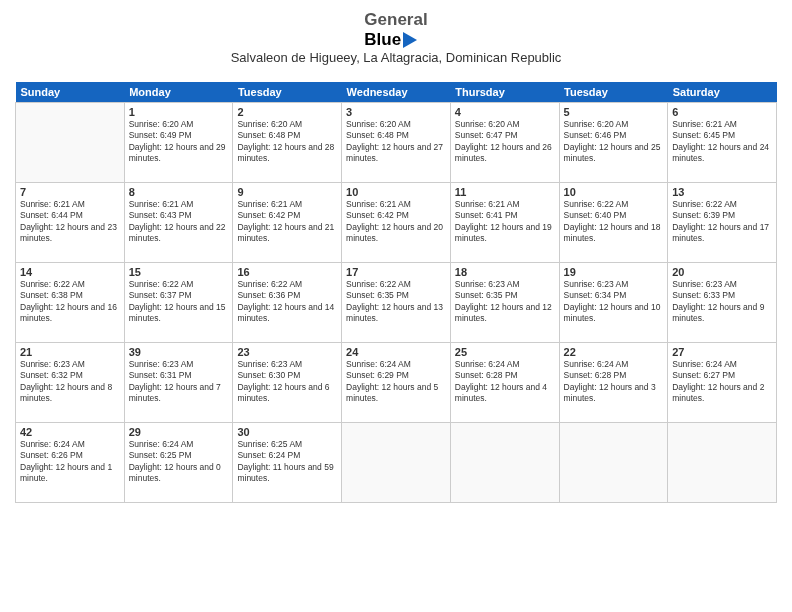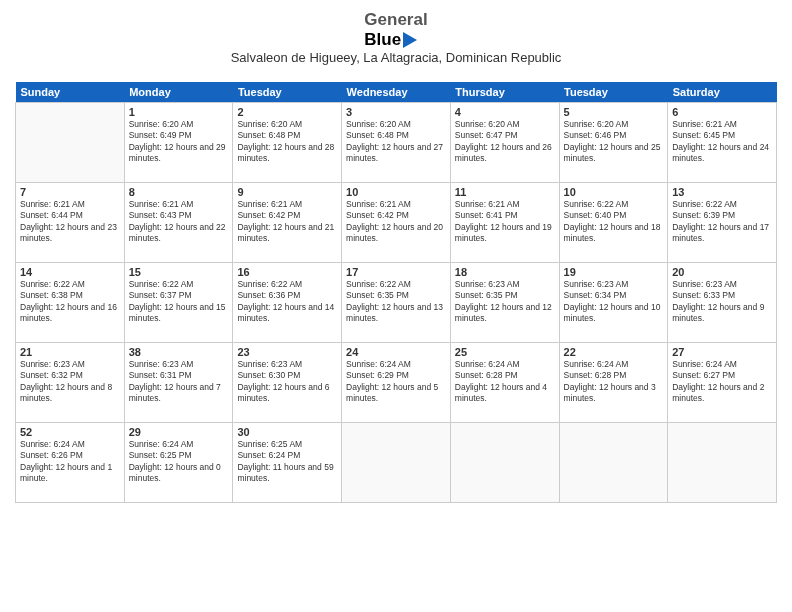--- a/index.html
+++ b/index.html
@@ -218,21 +218,21 @@
             <span class="day-num">20</span>
             <div class="day-info">Sunrise: 6:23 AM<br>Sunset: 6:33 PM<br>Daylight: 12 hours and 9 minutes.</div>
           </td>
         </tr>
         <tr>
           <td>
             <span class="day-num">21</span>
             <div class="day-info">Sunrise: 6:23 AM<br>Sunset: 6:32 PM<br>Daylight: 12 hours and 8 minutes.</div>
           </td>
           <td>
-            <span class="day-num">38</span>
+            <span class="day-num">39</span>
             <div class="day-info">Sunrise: 6:23 AM<br>Sunset: 6:31 PM<br>Daylight: 12 hours and 7 minutes.</div>
           </td>
           <td>
             <span class="day-num">23</span>
             <div class="day-info">Sunrise: 6:23 AM<br>Sunset: 6:30 PM<br>Daylight: 12 hours and 6 minutes.</div>
           </td>
           <td>
             <span class="day-num">24</span>
             <div class="day-info">Sunrise: 6:24 AM<br>Sunset: 6:29 PM<br>Daylight: 12 hours and 5 minutes.</div>
           </td>
@@ -244,21 +244,21 @@
             <span class="day-num">22</span>
             <div class="day-info">Sunrise: 6:24 AM<br>Sunset: 6:28 PM<br>Daylight: 12 hours and 3 minutes.</div>
           </td>
           <td>
             <span class="day-num">27</span>
             <div class="day-info">Sunrise: 6:24 AM<br>Sunset: 6:27 PM<br>Daylight: 12 hours and 2 minutes.</div>
           </td>
         </tr>
         <tr>
           <td>
-            <span class="day-num">52</span>
+            <span class="day-num">42</span>
             <div class="day-info">Sunrise: 6:24 AM<br>Sunset: 6:26 PM<br>Daylight: 12 hours and 1 minute.</div>
           </td>
           <td>
             <span class="day-num">29</span>
             <div class="day-info">Sunrise: 6:24 AM<br>Sunset: 6:25 PM<br>Daylight: 12 hours and 0 minutes.</div>
           </td>
           <td>
             <span class="day-num">30</span>
             <div class="day-info">Sunrise: 6:25 AM<br>Sunset: 6:24 PM<br>Daylight: 11 hours and 59 minutes.</div>
           </td>

